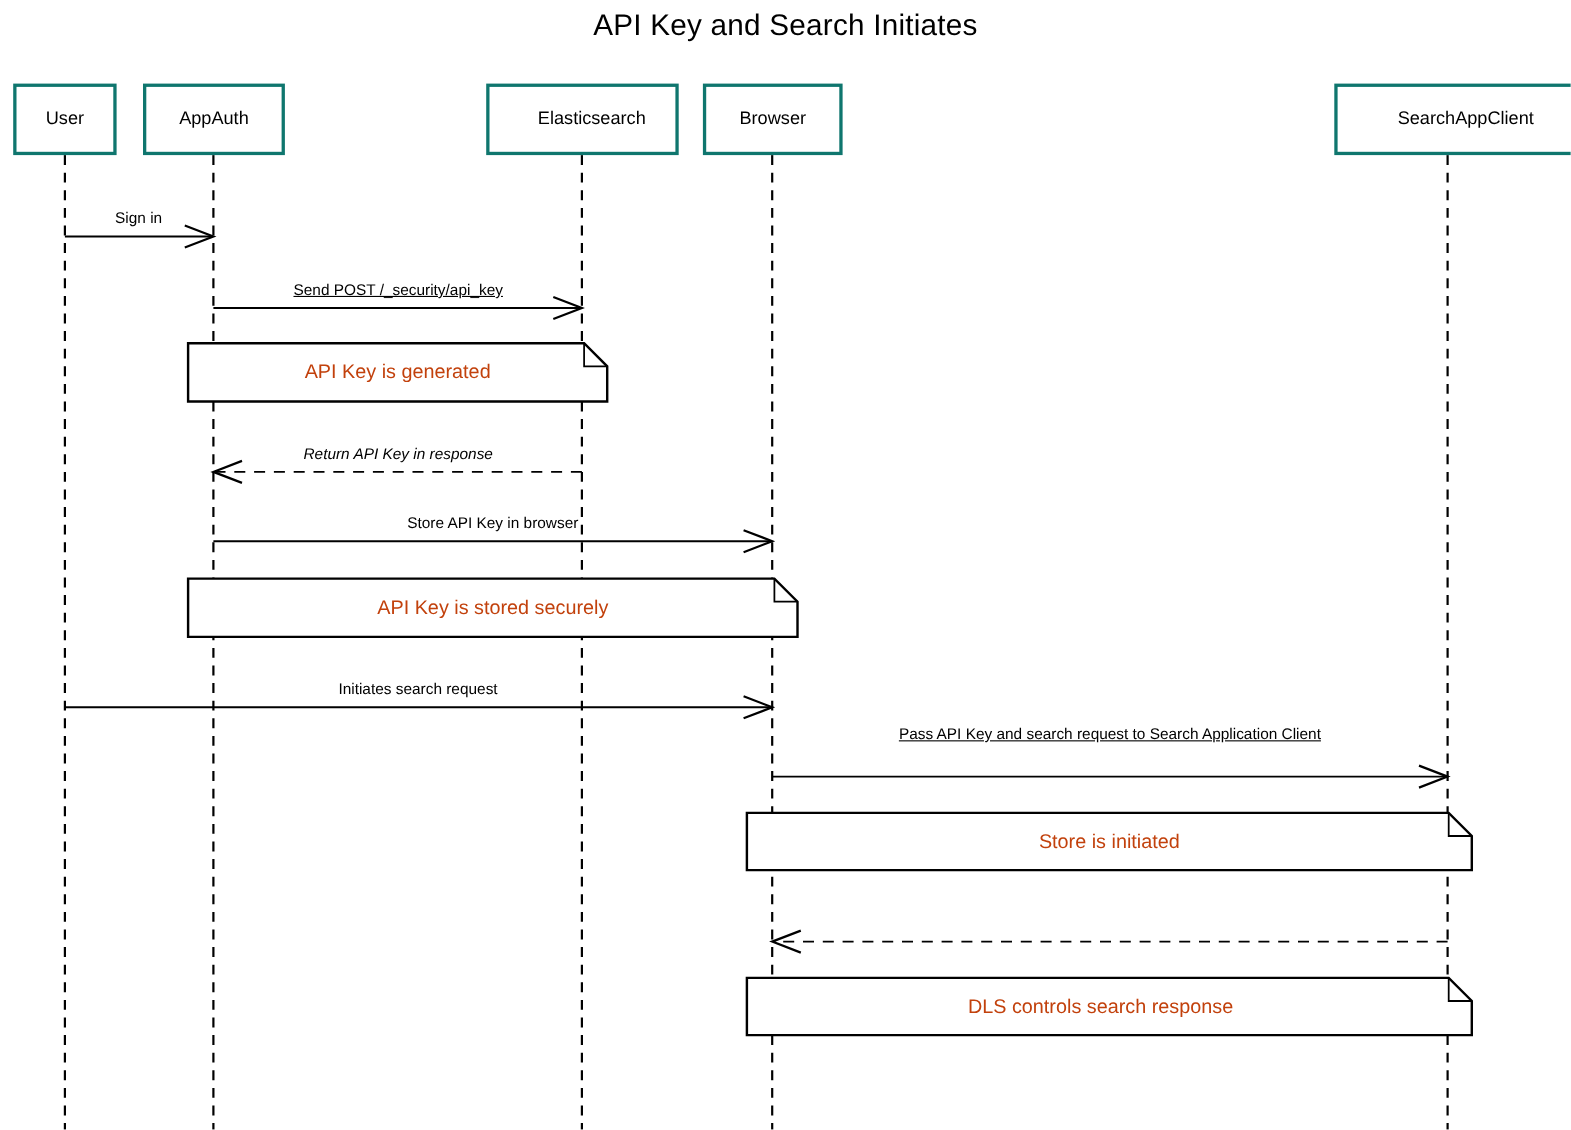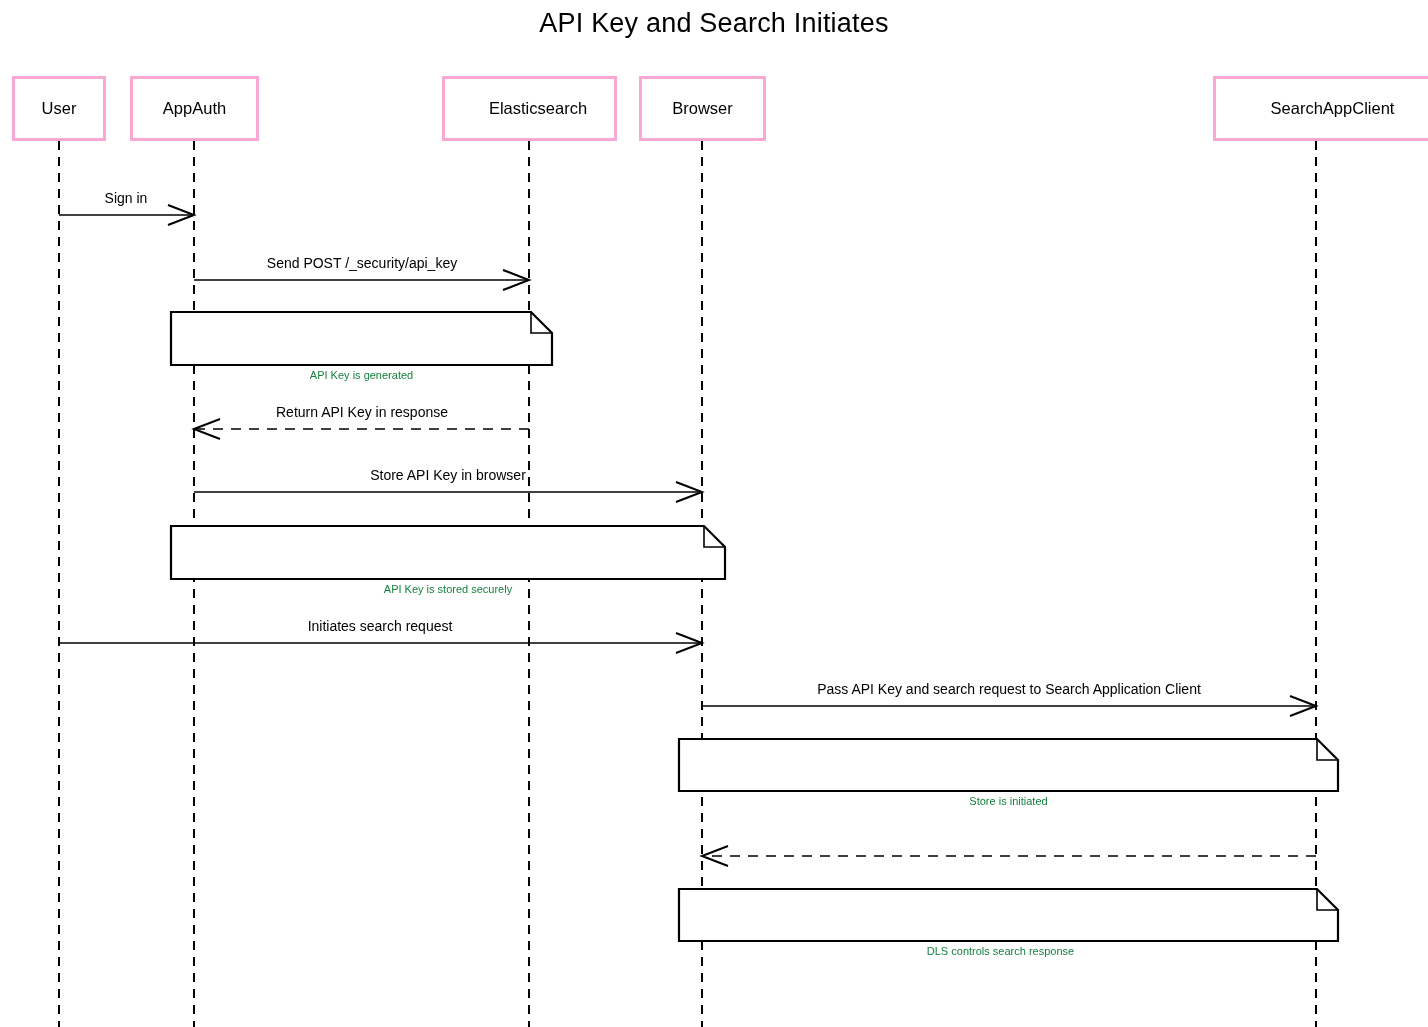--- a/index.html
+++ b/index.html
@@ -60,21 +60,21 @@
     font-size: 27px;
     color: #000000;
     letter-spacing: 0.2px;
   }
   .participant-box {
     position: absolute;
     top: 76px;
     height: 65px;
     box-sizing: border-box;
     background: #ffffff;
-    border: 3px solid #f9a8d4;
+    border: 3px solid #0f766e;
     display: flex;
     align-items: center;
     justify-content: center;
     font-size: 16.5px;
     color: #000000;
     z-index: 3;
   }
   .msg-label {
     position: absolute;
     transform: translateX(-50%);
@@ -82,25 +82,24 @@
     font-size: 14px;
     color: #000000;
     line-height: 20px;
     z-index: 2;
   }
   .note-label {
     position: absolute;
     display: flex;
     align-items: center;
     justify-content: center;
-    font-size: 11px;
-    color: #15803d;
+    font-size: 18px;
+    color: #c2410c;
     z-index: 2;
     pointer-events: none;
-    margin-top: 36px;
   }
 </style>
 </head>
 <body>
 
 <div id="canvas">
 
   <svg id="diagram-svg" viewBox="0 0 1428 1027" xmlns="http://www.w3.org/2000/svg">
 
     <line class="lifeline" x1="59" y1="141" x2="59" y2="1027"></line>
@@ -155,24 +154,24 @@
     <span>Elasticsearch</span>
   </div>
   <div class="participant-box" style="left:639px;  width:127px;">
     <span>Browser</span>
   </div>
   <div class="participant-box" style="left:1213px; width:239px;">
     <span>SearchAppClient</span>
   </div>
 
   <div class="msg-label" style="left:126px;  top:188px;">Sign in</div>
-  <div class="msg-label" style="left:362px;  top:253px;">Send POST /_security/api_key</div>
-  <div class="msg-label" style="left:362px;  top:402px;">Return API Key in response</div>
+  <div class="msg-label" style="left:362px;  top:253px;text-decoration:underline;">Send POST /_security/api_key</div>
+  <div class="msg-label" style="left:362px;  top:402px;font-style:italic;">Return API Key in response</div>
   <div class="msg-label" style="left:448px;  top:465px;">Store API Key in browser</div>
   <div class="msg-label" style="left:380px;  top:616px;">Initiates search request</div>
-  <div class="msg-label" style="left:1009px; top:679px;">Pass API Key and search request to Search Application Client</div>
+  <div class="msg-label" style="left:1009px; top:657px;text-decoration:underline;">Pass API Key and search request to Search Application Client</div>
 
   <div class="note-label" style="left:171px; top:312px; width:381px; height:53px;">API Key is generated</div>
   <div class="note-label" style="left:171px; top:526px; width:554px; height:53px;">API Key is stored securely</div>
   <div class="note-label" style="left:679px; top:739px; width:659px; height:52px;">Store is initiated</div>
   <div class="note-label" style="left:679px; top:889px; width:643px; height:52px;">DLS controls search response</div>
 
 </div>
 
 </body></html>

